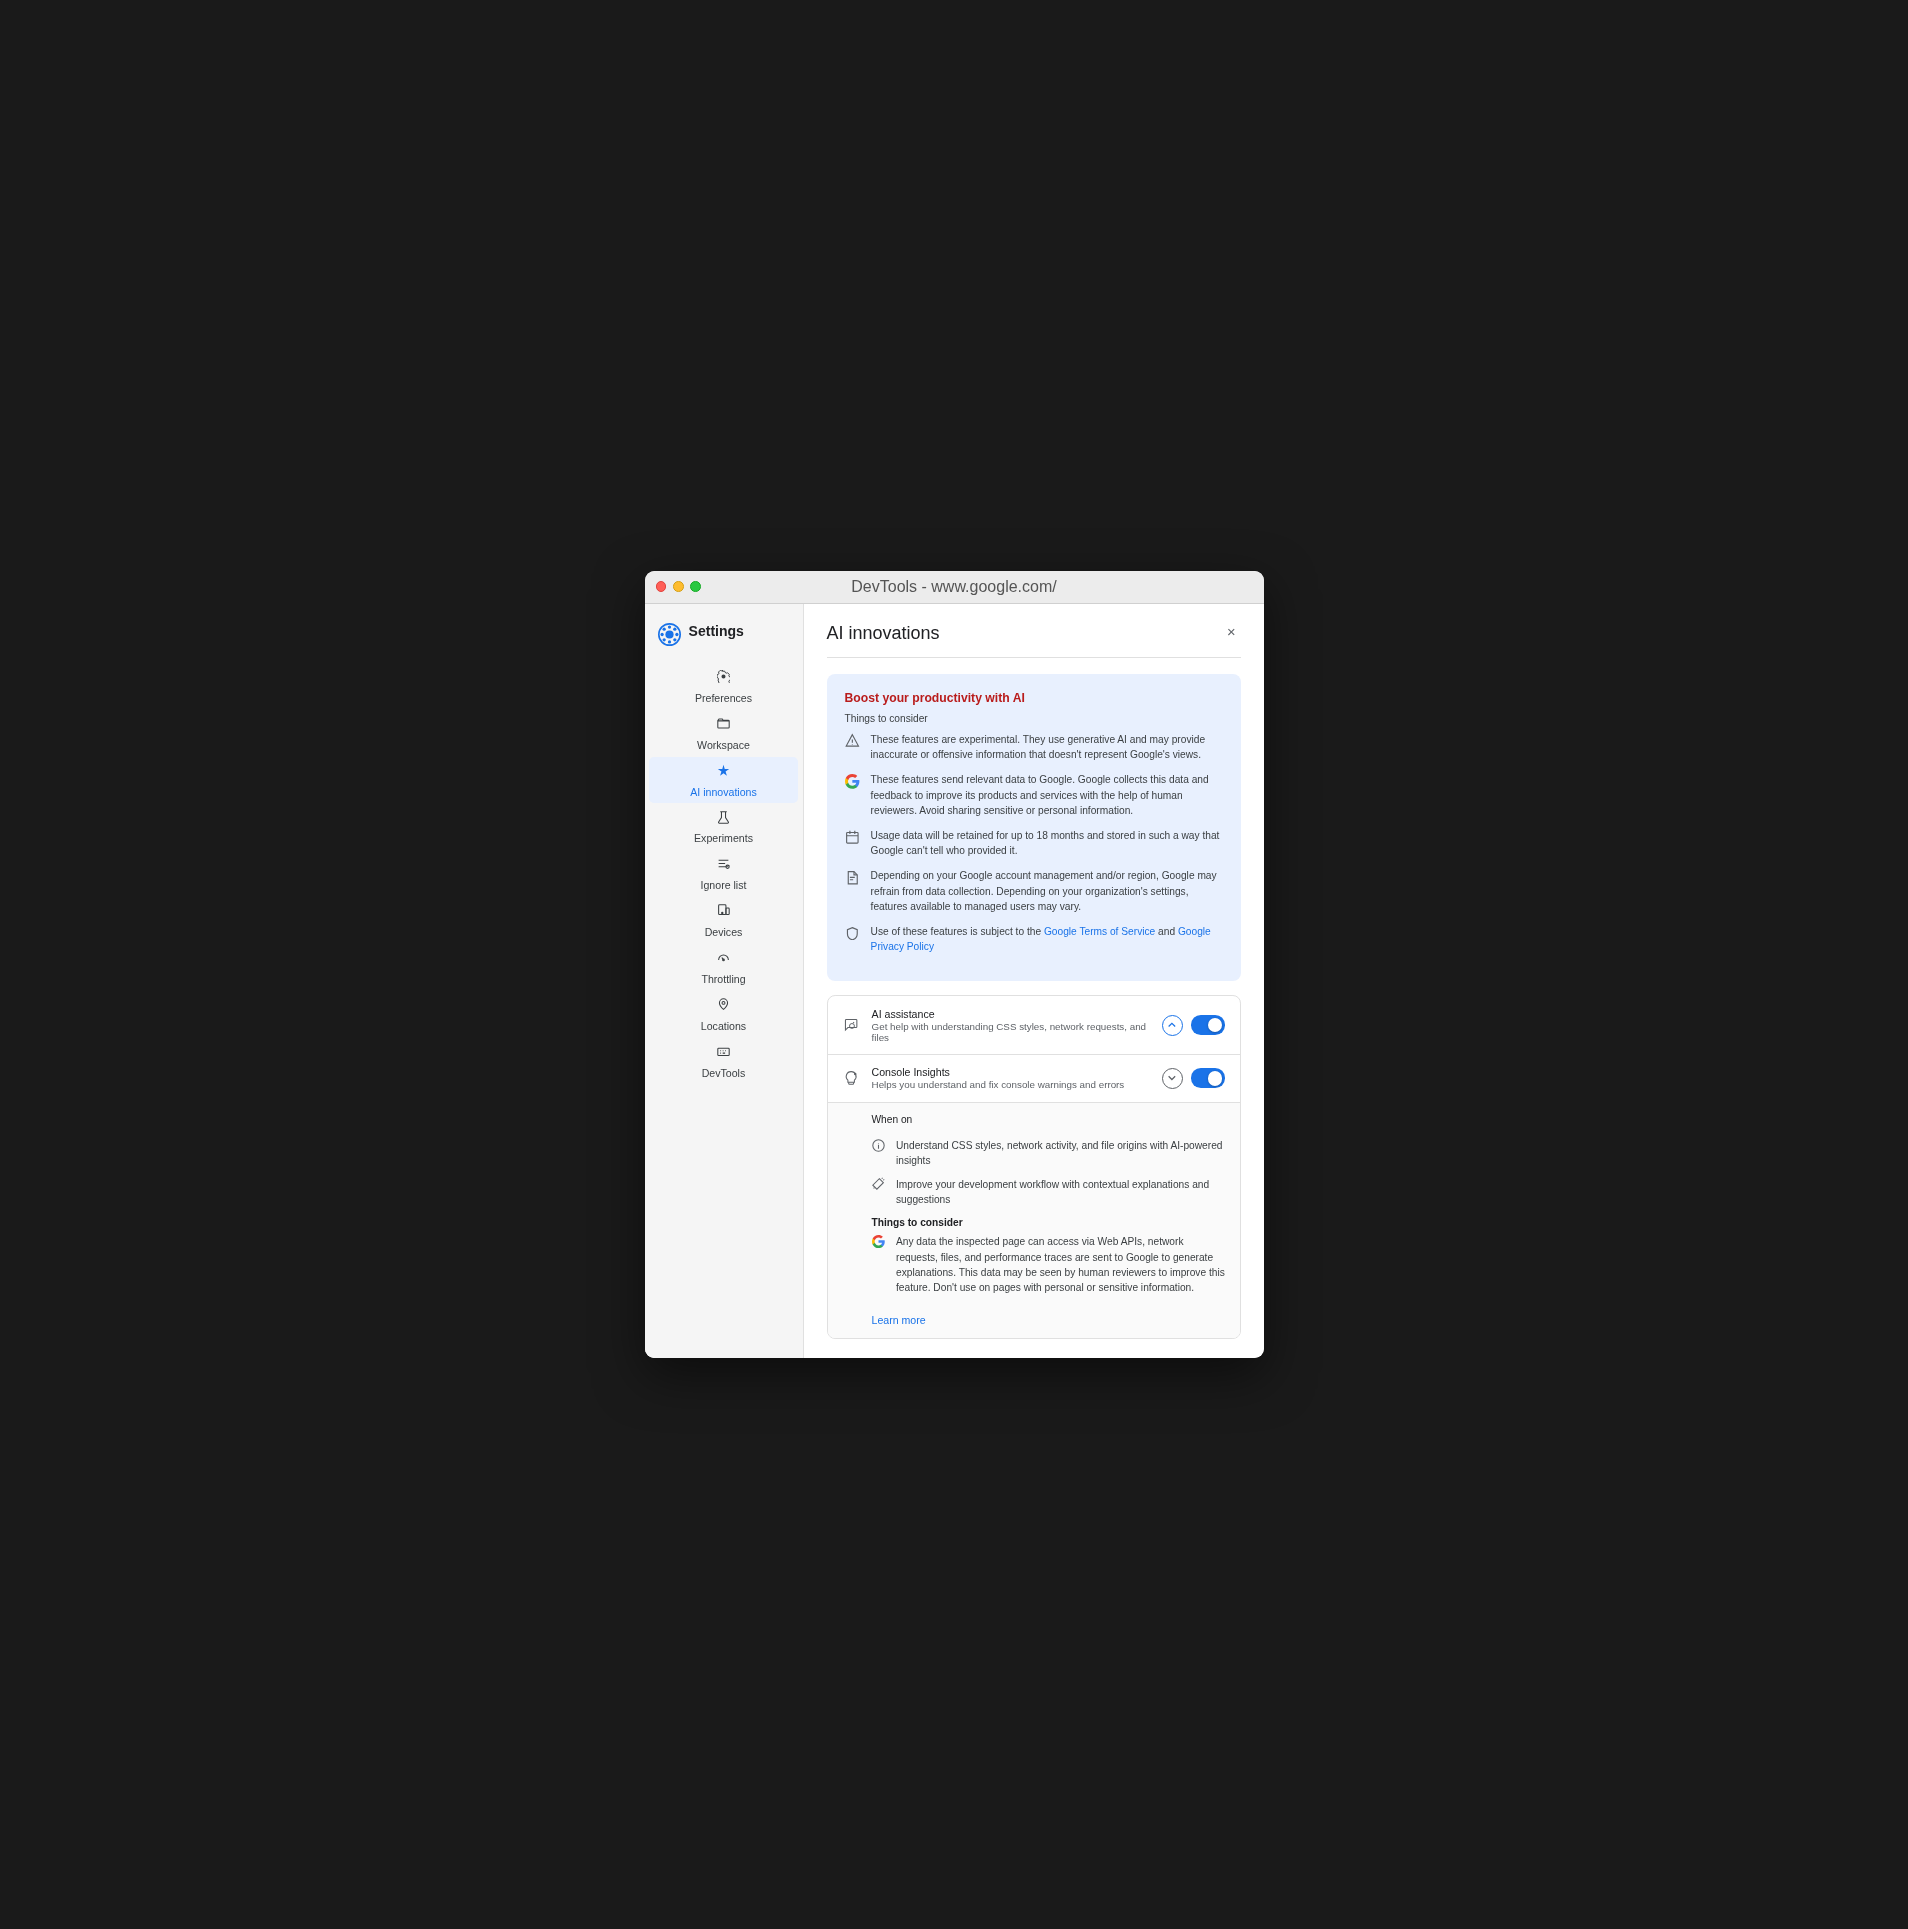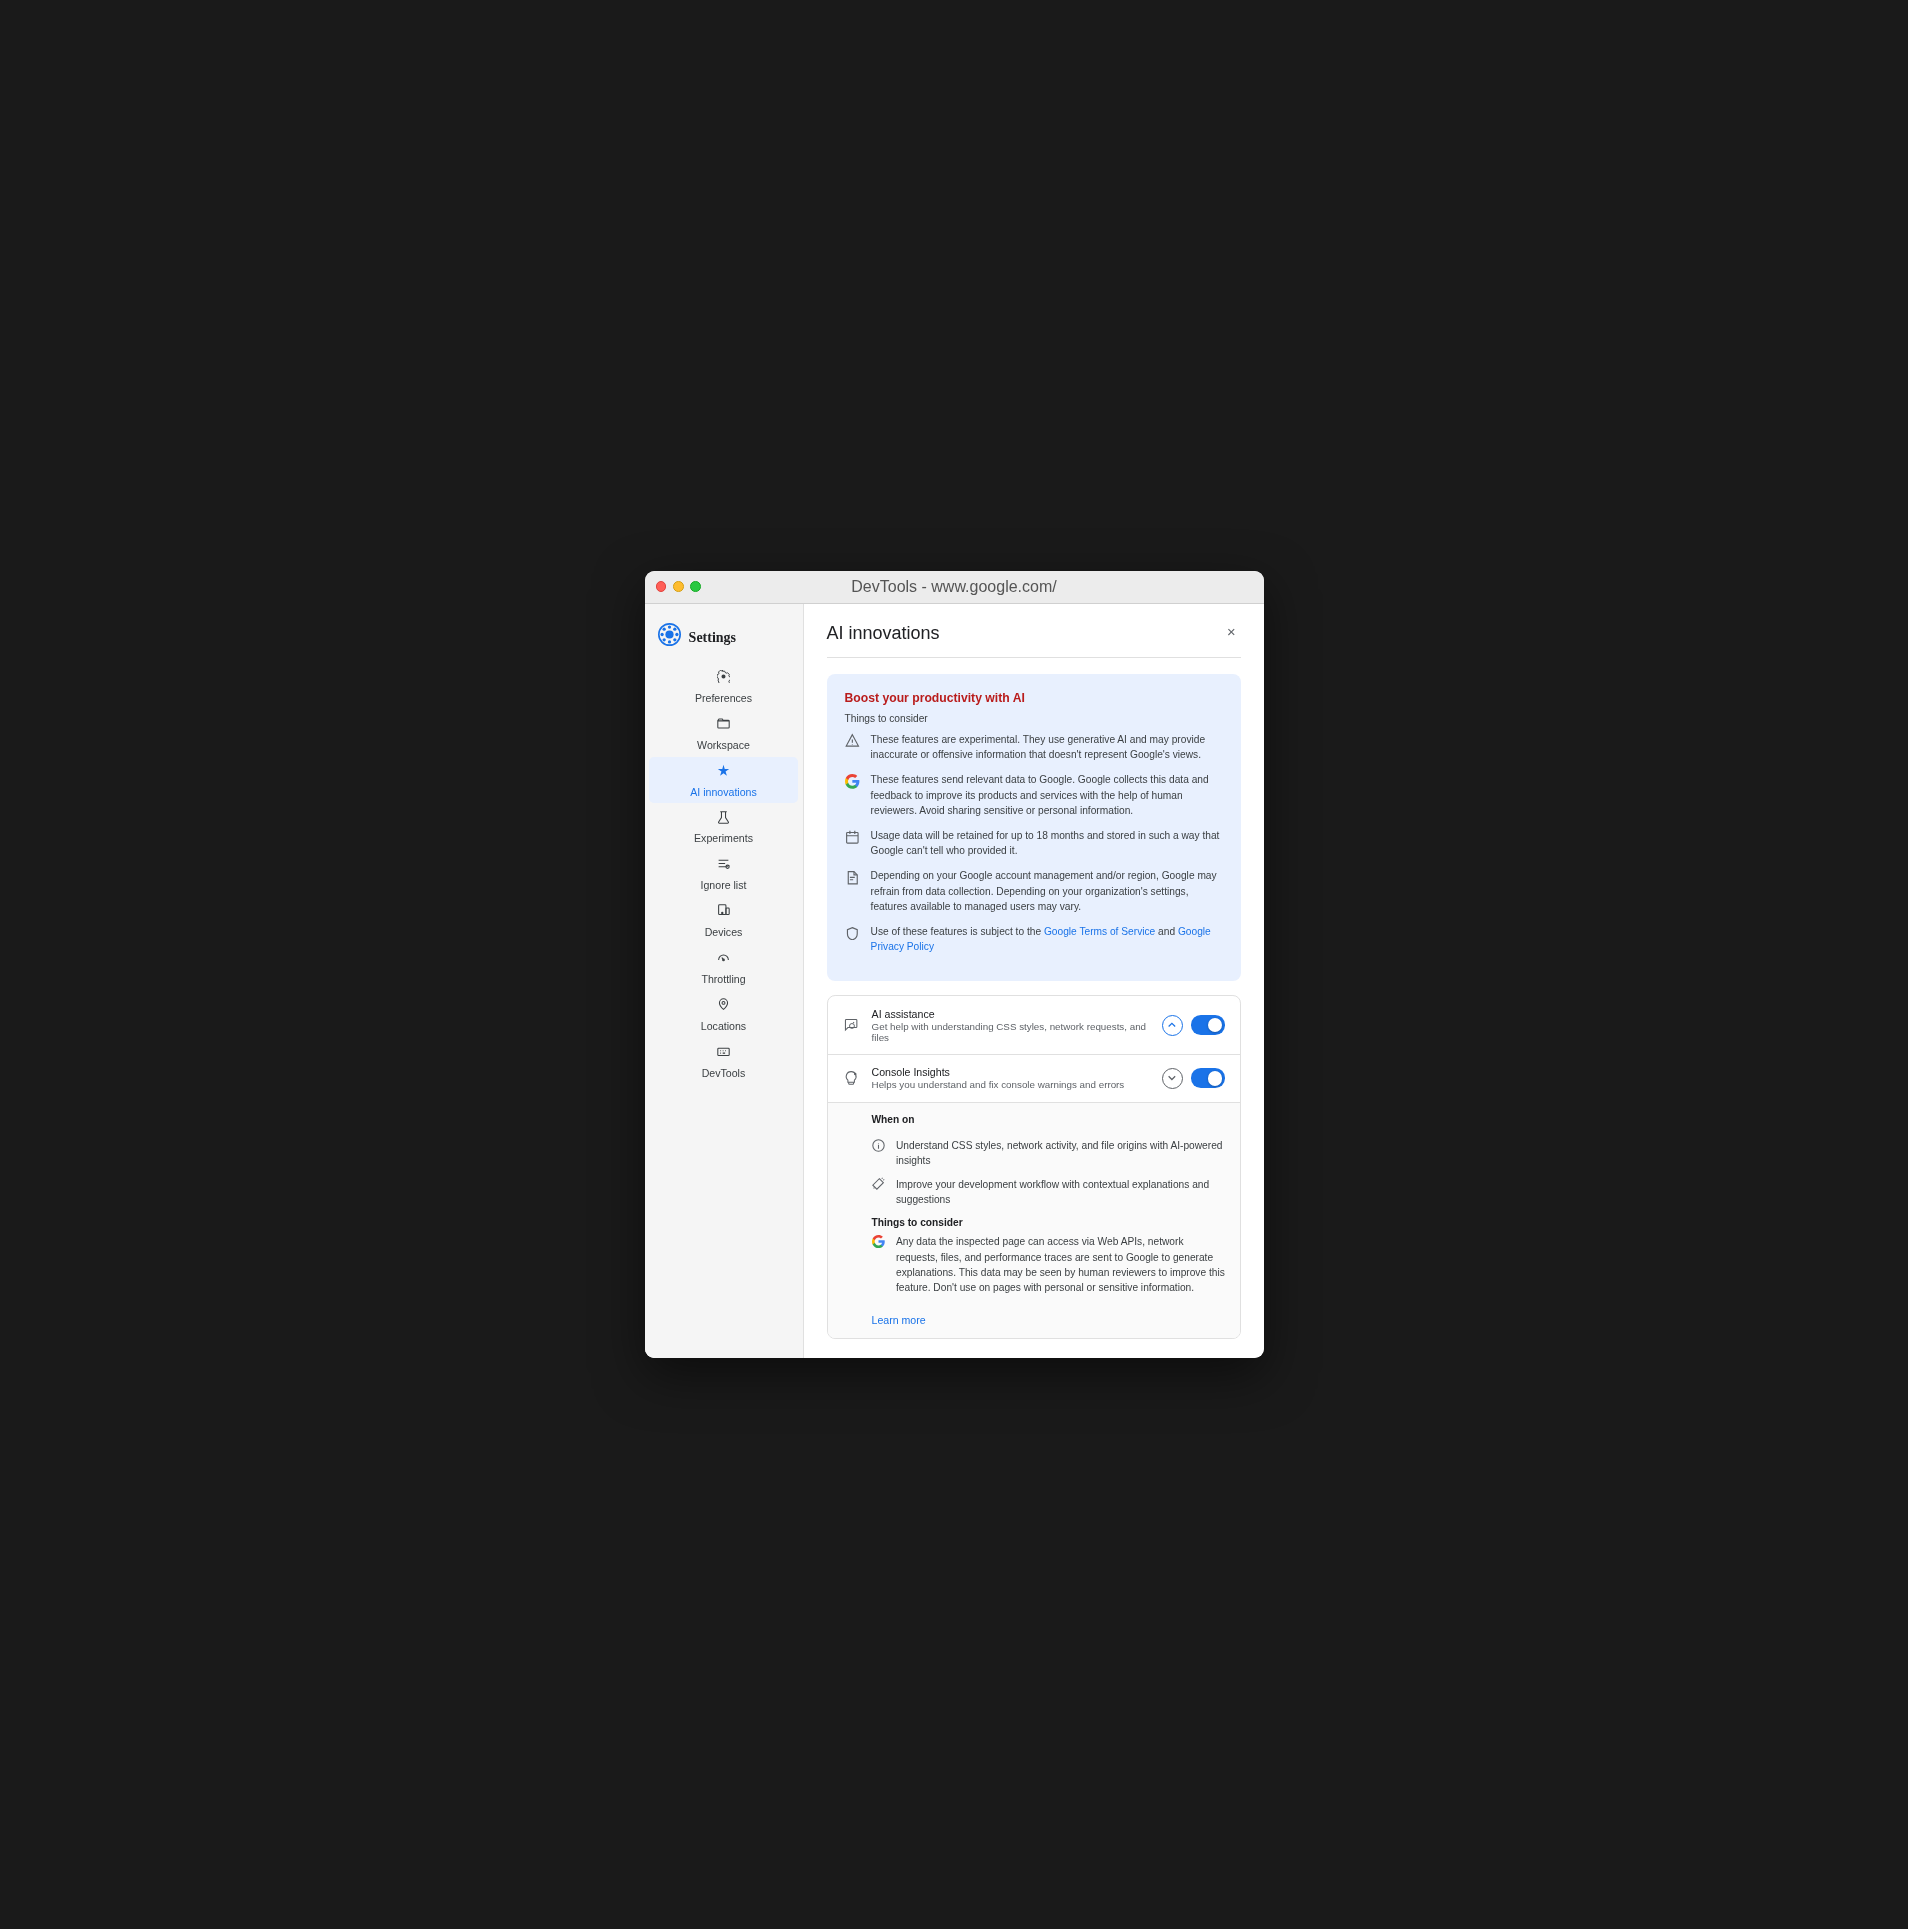--- a/index.html
+++ b/index.html
@@ -53,24 +53,23 @@
     }
     .sidebar {
       width: 159px;
       background: #f5f5f5;
       padding: 13px 0;
       flex-shrink: 0;
       border-right: 0.8px solid #e0e0e0;
     }
     .sidebar-header {
       display: flex;
-      align-items: flex-end;
+      align-items: flex-start;
       gap: 8.1px;
       padding: 6.5px 13px 16.3px 13px;
-      font-family: Liberation Serif, serif;
     }
     .settings-icon {
       width: 23px;
       height: 23px;
       color: #1a73e8;
     }
     .sidebar-title {
       font-size: 14px;
       font-weight: 600;
       color: #202124;
@@ -245,21 +244,21 @@
       top: 2.4px;
       right: 2.4px;
       box-shadow: 0 0.8px 2.4px rgba(0,0,0,0.3);
     }
     .expanded-section {
       padding: 11.4px 14.7px 11.4px 44px;
       background: #fafafa;
     }
     .when-on-title {
       font-size: 10.2px;
-      font-weight: 700;
+      font-weight: 400;
       color: #202124;
       margin-bottom: 13px;
     }
     .when-on-item {
       display: flex;
       gap: 9.8px;
       margin-bottom: 8.1px;
       align-items: flex-start;
     }
     .when-on-icon {

